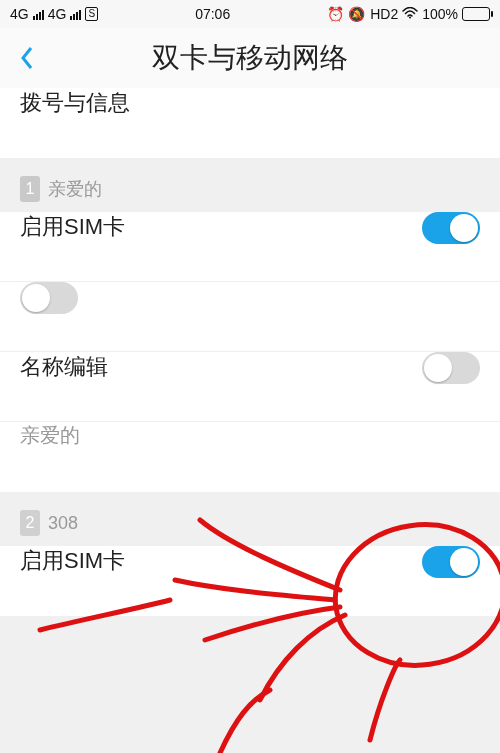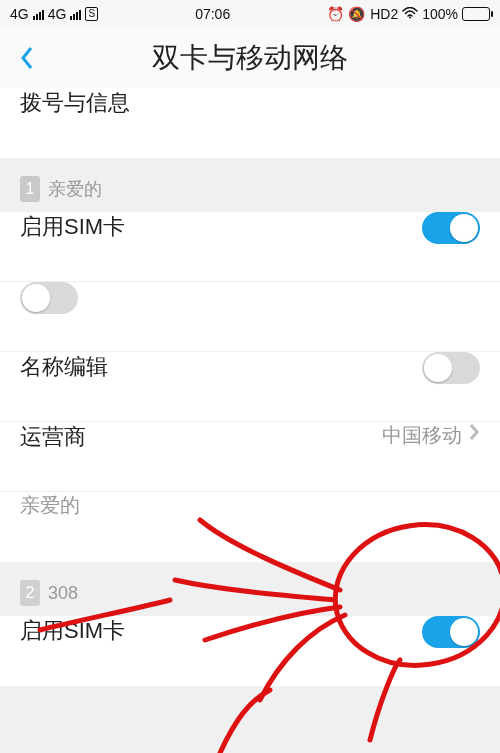--- a/index.html
+++ b/index.html
@@ -125,27 +125,20 @@
           <div class="knob"></div>
         </div>
     </div>
     <div class="row">
       <div class="label">名称编辑</div>
       <div class="toggle off">
           <div class="knob"></div>
         </div>
     </div>
     <div class="row">
-      <div class="label">运营商</div>
-      <div class="value">中国移动</div>
-      <span class="chevron"><svg width="12" height="20" viewBox="0 0 12 20">
-            <path d="M3 3 L9 10 L3 17"></path>
-          </svg></span>
-    </div>
-    <div class="row">
       <div class="value">亲爱的</div>
     </div>
   </div>
 
   <div class="section-header">
     <div class="sim-badge">2</div>
     <span>308</span>
   </div>
 
   <div class="group">

